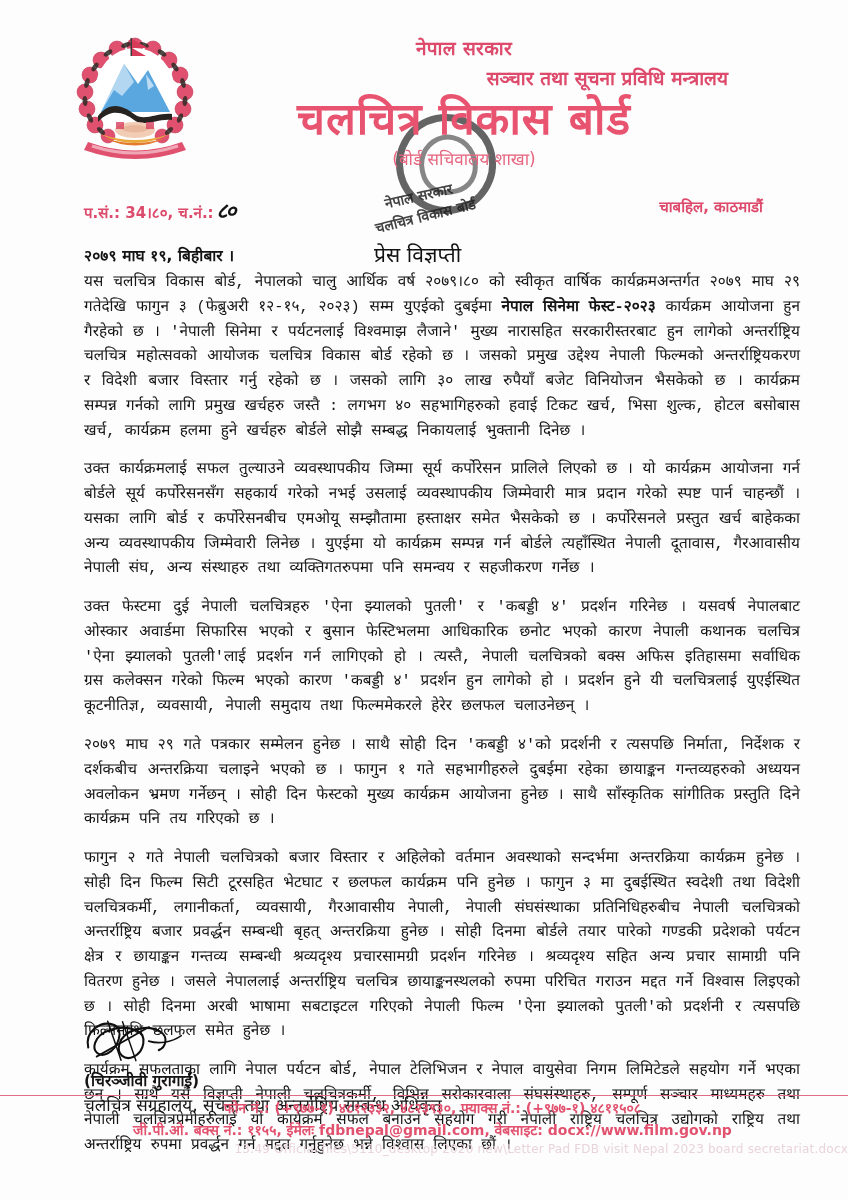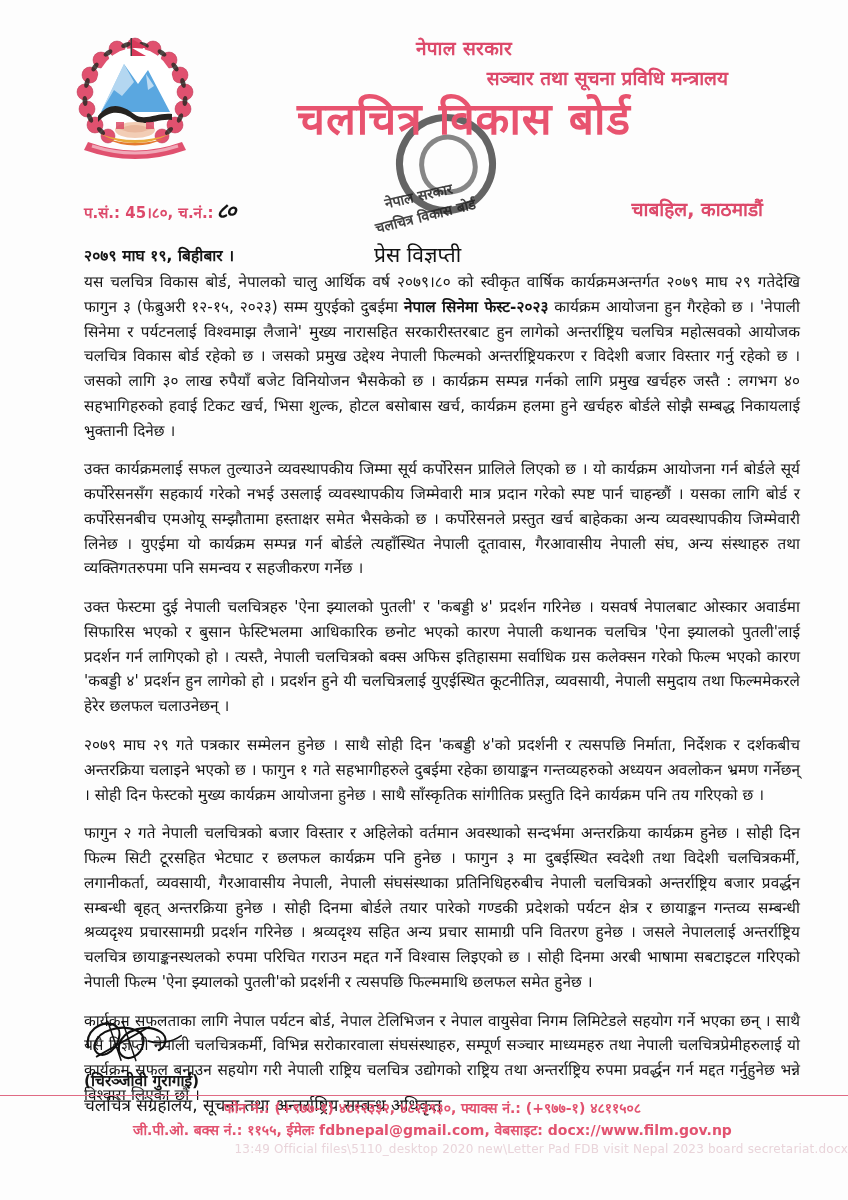--- a/index.html
+++ b/index.html
@@ -82,21 +82,21 @@
     font-size: 21px;
     font-style: italic;
     letter-spacing: -2px;
     margin-left: 3px;
     text-align: center;
   }
   .address {
     position: absolute;
     right: 85px;
     top: 196px;
-    font-size: 19px;
+    font-size: 15px;
     font-weight: bold;
     color: #dd4a6b;
     white-space: nowrap;
   }
 
   
   .stamp {
     position: absolute;
     left: 368px;
     top: 112px;
@@ -173,20 +173,21 @@
     margin-bottom: 4px;
     letter-spacing: .1px;
   }
   p.para {
     font-size: 15.3px;
     line-height: 1.62;
     margin: 0 4px 14px 0;
     text-align: justify;
     text-justify: inter-word;
     letter-spacing: .05px;
+    font-family: Liberation Mono, monospace;
   }
   .b { font-weight: bold; }
 
   
   .sign-block {
     position: absolute;
     left: 84px;
     top: 1018px;
   }
   .signature {
@@ -324,24 +325,25 @@
       <div class="stamp-ring"></div>
       <div class="stamp-txt-top">नेपाल सरकार</div>
       <div class="stamp-txt-mid">चलचित्र विकास बोर्ड</div>
       <div class="press-release">प्रेस विज्ञप्ती</div>
     </div>
 
     <div class="header-center">
       <div class="gov-line">नेपाल सरकार</div>
       <div class="ministry-line">सञ्चार तथा सूचना प्रविधि मन्त्रालय</div>
       <div class="board-title">चलचित्र विकास बोर्ड</div>
+      <div class="branch-line">(बोर्ड सचिवालय शाखा)</div>
     </div>
 
     <div class="fileno">
-      <span>प.सं.: 45।८०, च.नं.:</span><span class="hand">८०</span>
+      <span>प.सं.: 34।८०, च.नं.:</span><span class="hand">८०</span>
     </div>
 
     <div class="address">चाबहिल, काठमाडौं</div>
   </div>
 
   <div class="body-wrap">
     <div class="date-line">२०७९ माघ १९, बिहीबार ।</div>
 
     <p class="para" id="p1">यस चलचित्र विकास बोर्ड, नेपालको चालु आर्थिक वर्ष २०७९।८० को स्वीकृत वार्षिक कार्यक्रमअन्तर्गत २०७९ माघ २९ गतेदेखि फागुन ३ (फेब्रुअरी १२-१५, २०२३) सम्म युएईको दुबईमा <span class="b">नेपाल सिनेमा फेस्ट-२०२३</span> कार्यक्रम आयोजना हुन गैरहेको छ । 'नेपाली सिनेमा र पर्यटनलाई विश्वमाझ लैजाने' मुख्य नारासहित सरकारीस्तरबाट हुन लागेको अन्तर्राष्ट्रिय चलचित्र महोत्सवको आयोजक चलचित्र विकास बोर्ड रहेको छ । जसको प्रमुख उद्देश्य नेपाली फिल्मको अन्तर्राष्ट्रियकरण र विदेशी बजार विस्तार गर्नु रहेको छ । जसको लागि ३० लाख रुपैयाँ बजेट विनियोजन भैसकेको छ । कार्यक्रम सम्पन्न गर्नको लागि प्रमुख खर्चहरु जस्तै : लगभग ४० सहभागिहरुको हवाई टिकट खर्च, भिसा शुल्क, होटल बसोबास खर्च, कार्यक्रम हलमा हुने खर्चहरु बोर्डले सोझै सम्बद्ध निकायलाई भुक्तानी दिनेछ ।</p>
     <p class="para">उक्त कार्यक्रमलाई सफल तुल्याउने व्यवस्थापकीय जिम्मा सूर्य कर्पोरेसन प्रालिले लिएको छ । यो कार्यक्रम आयोजना गर्न बोर्डले सूर्य कर्पोरेसनसँग सहकार्य गरेको नभई उसलाई व्यवस्थापकीय जिम्मेवारी मात्र प्रदान गरेको स्पष्ट पार्न चाहन्छौं । यसका लागि बोर्ड र कर्पोरेसनबीच एमओयू सम्झौतामा हस्ताक्षर समेत भैसकेको छ । कर्पोरेसनले प्रस्तुत खर्च बाहेकका अन्य व्यवस्थापकीय जिम्मेवारी लिनेछ । युएईमा यो कार्यक्रम सम्पन्न गर्न बोर्डले त्यहाँस्थित नेपाली दूतावास, गैरआवासीय नेपाली संघ, अन्य संस्थाहरु तथा व्यक्तिगतरुपमा पनि समन्वय र सहजीकरण गर्नेछ ।</p>

